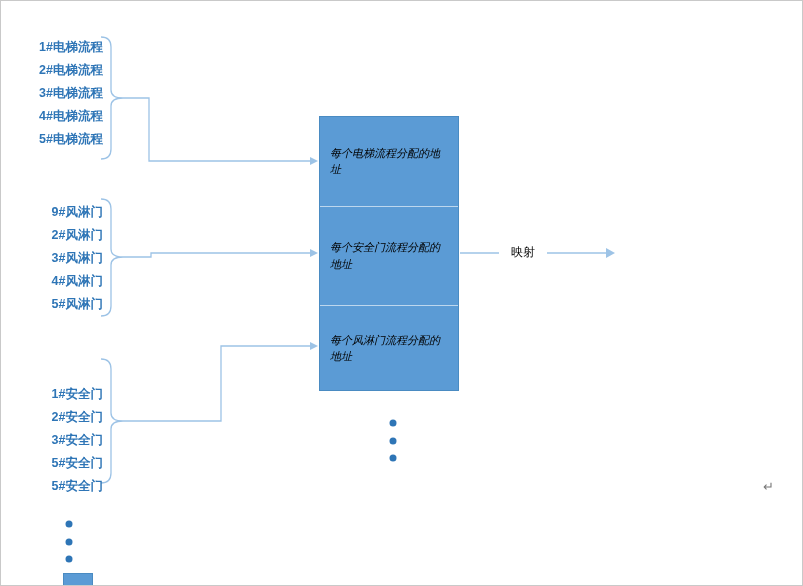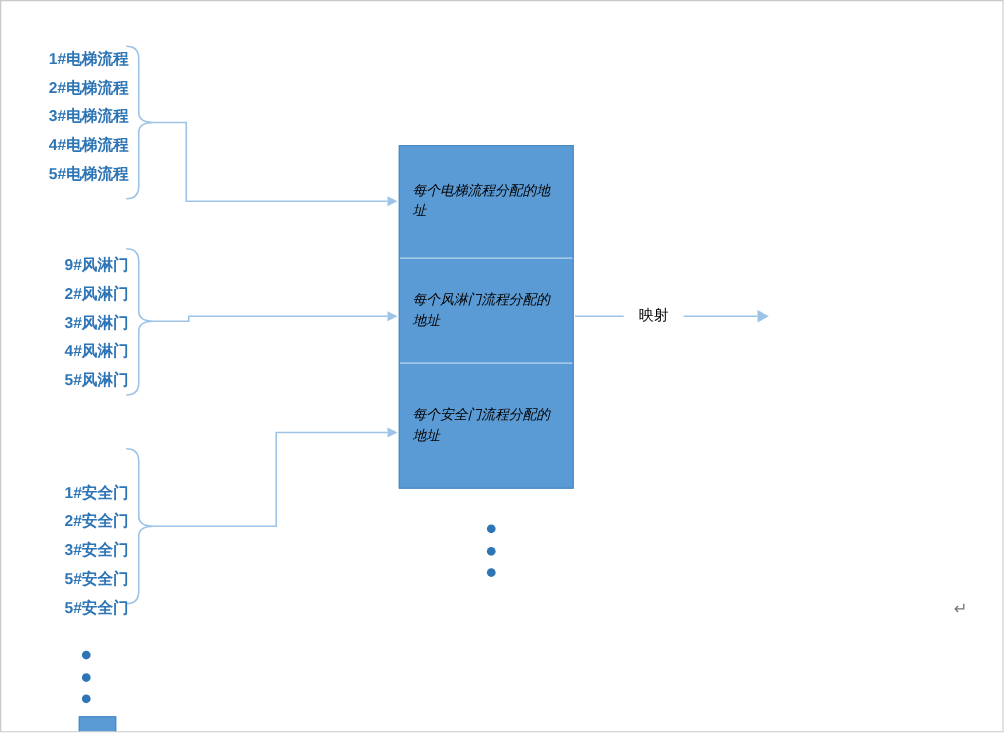--- a/index.html
+++ b/index.html
@@ -111,22 +111,22 @@
   <div class="group-list g3">
     <div>1#安全门</div>
     <div>2#安全门</div>
     <div>3#安全门</div>
     <div>5#安全门</div>
     <div>5#安全门</div>
   </div>
 
   <div class="blue-box center-box">
     <div class="center-cell cell-1">每个电梯流程分配的地址</div>
+    <div class="center-cell cell-3">每个安全门流程分配的地址</div>
     <div class="center-cell cell-2">每个风淋门流程分配的地址</div>
-    <div class="center-cell cell-3">每个安全门流程分配的地址</div>
   </div>
 
   <div class="mapping-label">映射</div>
 
 
   <div class="partial-box"></div>
 
   <div class="return-mark">↵</div>
 
 </div>

